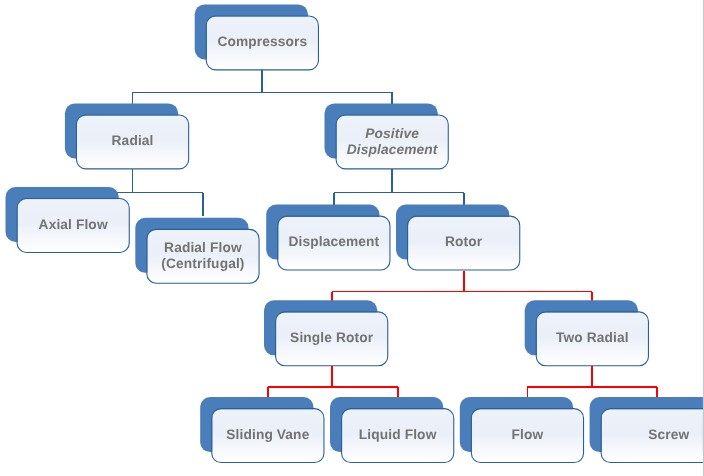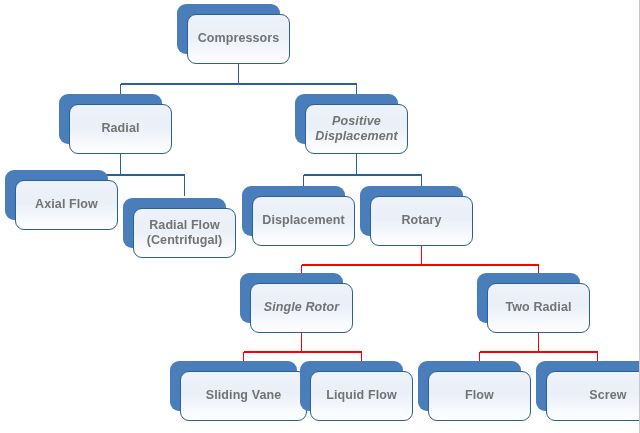--- a/index.html
+++ b/index.html
@@ -135,33 +135,33 @@
 (Centrifugal)</div>
       </div>
       <div class="node" style="left: 242px; top: 186px; width: 103px; height: 50px;">
         <div class="backdrop" style="background: rgb(74, 126, 187);"></div>
         <div class="card" style="border-color: rgb(42, 96, 153);"></div>
         <div class="label">Displacement</div>
       </div>
       <div class="node" style="left: 360px; top: 186px; width: 103px; height: 50px;">
         <div class="backdrop" style="background: rgb(74, 126, 187);"></div>
         <div class="card" style="border-color: rgb(42, 96, 153);"></div>
-        <div class="label">Rotary</div>
+        <div class="label">Rotor</div>
       </div>
-      <div class="node" style="left: 240px; top: 273px; width: 103px; height: 50px; font-style: italic;">
+      <div class="node" style="left: 240px; top: 273px; width: 103px; height: 50px;">
         <div class="backdrop" style="background: rgb(74, 126, 187);"></div>
         <div class="card" style="border-color: rgb(42, 96, 153);"></div>
         <div class="label">Single Rotor</div>
       </div>
       <div class="node" style="left: 477px; top: 273px; width: 103px; height: 50px;">
         <div class="backdrop" style="background: rgb(74, 126, 187);"></div>
         <div class="card" style="border-color: rgb(42, 96, 153);"></div>
         <div class="label">Two Radial</div>
       </div>
-      <div class="node" style="left: 170px; top: 361px; width: 103px; height: 50px; padding-left: 24px;">
+      <div class="node" style="left: 182px; top: 361px; width: 103px; height: 50px;">
         <div class="backdrop" style="background: rgb(74, 126, 187);"></div>
         <div class="card" style="border-color: rgb(42, 96, 153);"></div>
         <div class="label">Sliding Vane</div>
       </div>
       <div class="node" style="left: 300px; top: 361px; width: 103px; height: 50px;">
         <div class="backdrop" style="background: rgb(74, 126, 187);"></div>
         <div class="card" style="border-color: rgb(42, 96, 153);"></div>
         <div class="label">Liquid Flow</div>
       </div>
       <div class="node" style="left: 418px; top: 361px; width: 103px; height: 50px;">

